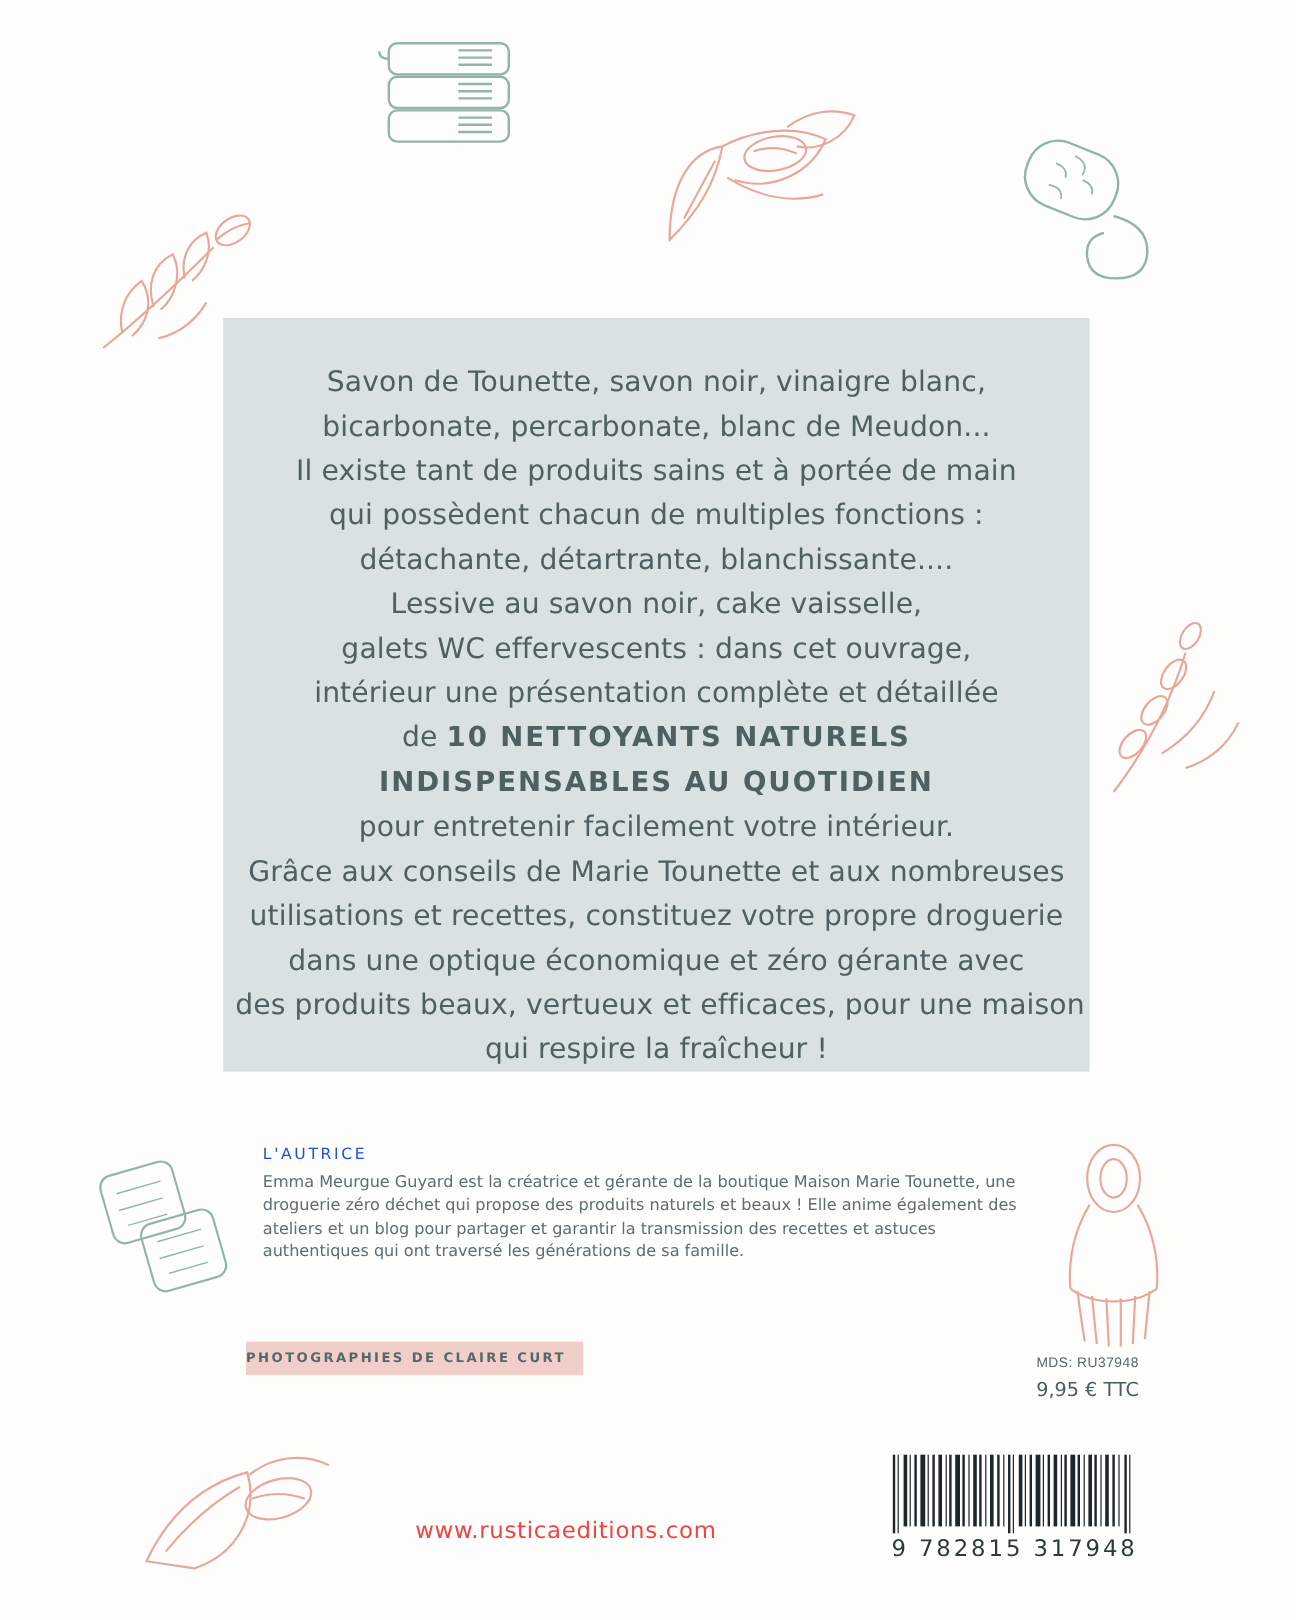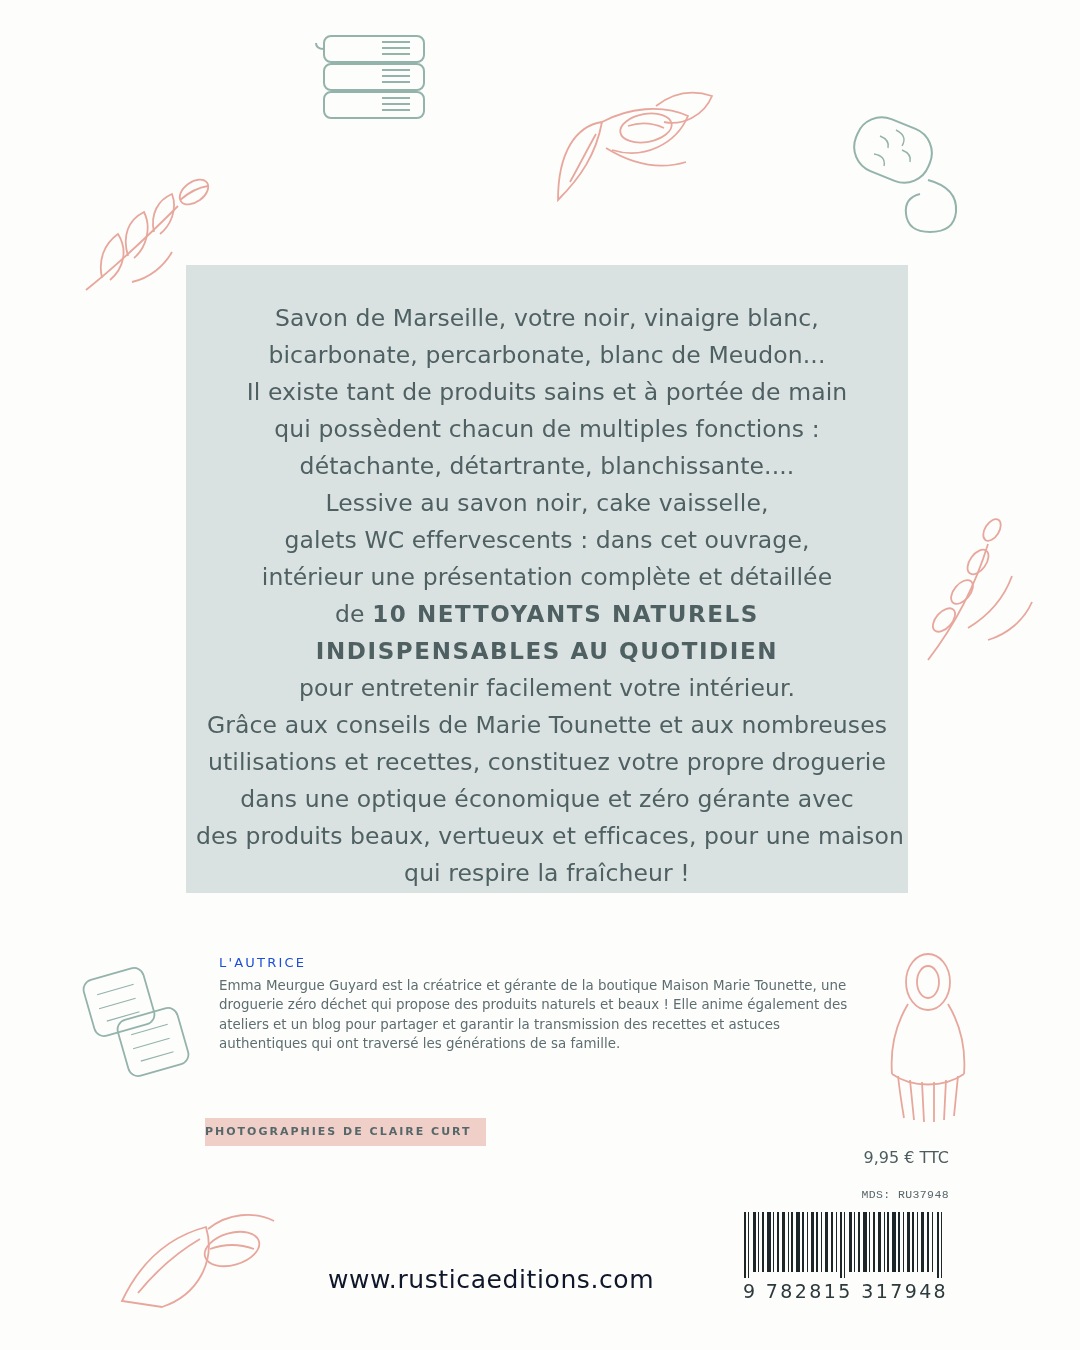--- a/index.html
+++ b/index.html
@@ -102,22 +102,22 @@
     top: 1148px;
     font-family: "DejaVu Sans", sans-serif;
     font-size: 16px;
     color: #4c5c5f;
     text-align: right;
     margin-left: 33px;
   }
   .price-code {
     position: absolute;
     right: 131px;
-    top: 1188px;
-    font-family: Liberation Mono, monospace;
+    top: 1130px;
+    font-family: Liberation Sans, sans-serif;
     font-size: 11.5px;
     letter-spacing: 0.4px;
     color: #56676a;
     text-align: right;
   }
 
   
   .barcode-wrap {
     position: absolute;
     right: 131px;
@@ -135,26 +135,26 @@
     font-family: "DejaVu Sans", sans-serif;
     font-size: 19px;
     letter-spacing: 2.4px;
     color: #2d3a3c;
     margin-top: 2px;
   }
 
   
   .website {
     position: absolute;
-    left: 328px;
+    left: 346px;
     top: 1265px;
     font-family: "DejaVu Sans", sans-serif;
-    font-size: 25px;
+    font-size: 19px;
     letter-spacing: 0.6px;
-    color: #0f172a;
+    color: #ef4444;
   }
 </style>
 </head>
 <body>
 
 <div class="page">
 
   <svg class="deco" style="left:310px; top:28px;" width="130" height="105" viewBox="0 0 130 105">
     <g fill="none" stroke="#93b3ab" stroke-width="2">
       <rect x="14" y="8" width="100" height="26" rx="7"></rect>
@@ -237,21 +237,21 @@
       <path d="M26 88 C44 66 64 48 88 34"></path>
       <ellipse cx="120" cy="44" rx="28" ry="16" transform="rotate(-16 120 44)"></ellipse>
       <path d="M98 44 q22 -8 44 0"></path>
       <path d="M96 24 C116 8 142 6 162 16"></path>
     </g>
   </svg>
 
   <div class="blurb-panel"></div>
 
   <div class="blurb-text">
-    <span class="line">Savon de Marseille, votre noir, vinaigre blanc,</span>
+    <span class="line">Savon de Tounette, savon noir, vinaigre blanc,</span>
     <span class="line">bicarbonate, percarbonate, blanc de Meudon...</span>
     <span class="line">Il existe tant de produits sains et à portée de main</span>
     <span class="line">qui possèdent chacun de multiples fonctions :</span>
     <span class="line">détachante, détartrante, blanchissante....</span>
     <span class="line">Lessive au savon noir, cake vaisselle,</span>
     <span class="line">galets WC effervescents : dans cet ouvrage,</span>
     <span class="line">intérieur une présentation complète et détaillée</span>
     <span class="line"><span>de </span><span class="strong">10 NETTOYANTS NATURELS</span></span>
     <span class="line strong">INDISPENSABLES AU QUOTIDIEN</span>
     <span class="line">pour entretenir facilement votre intérieur.</span>

